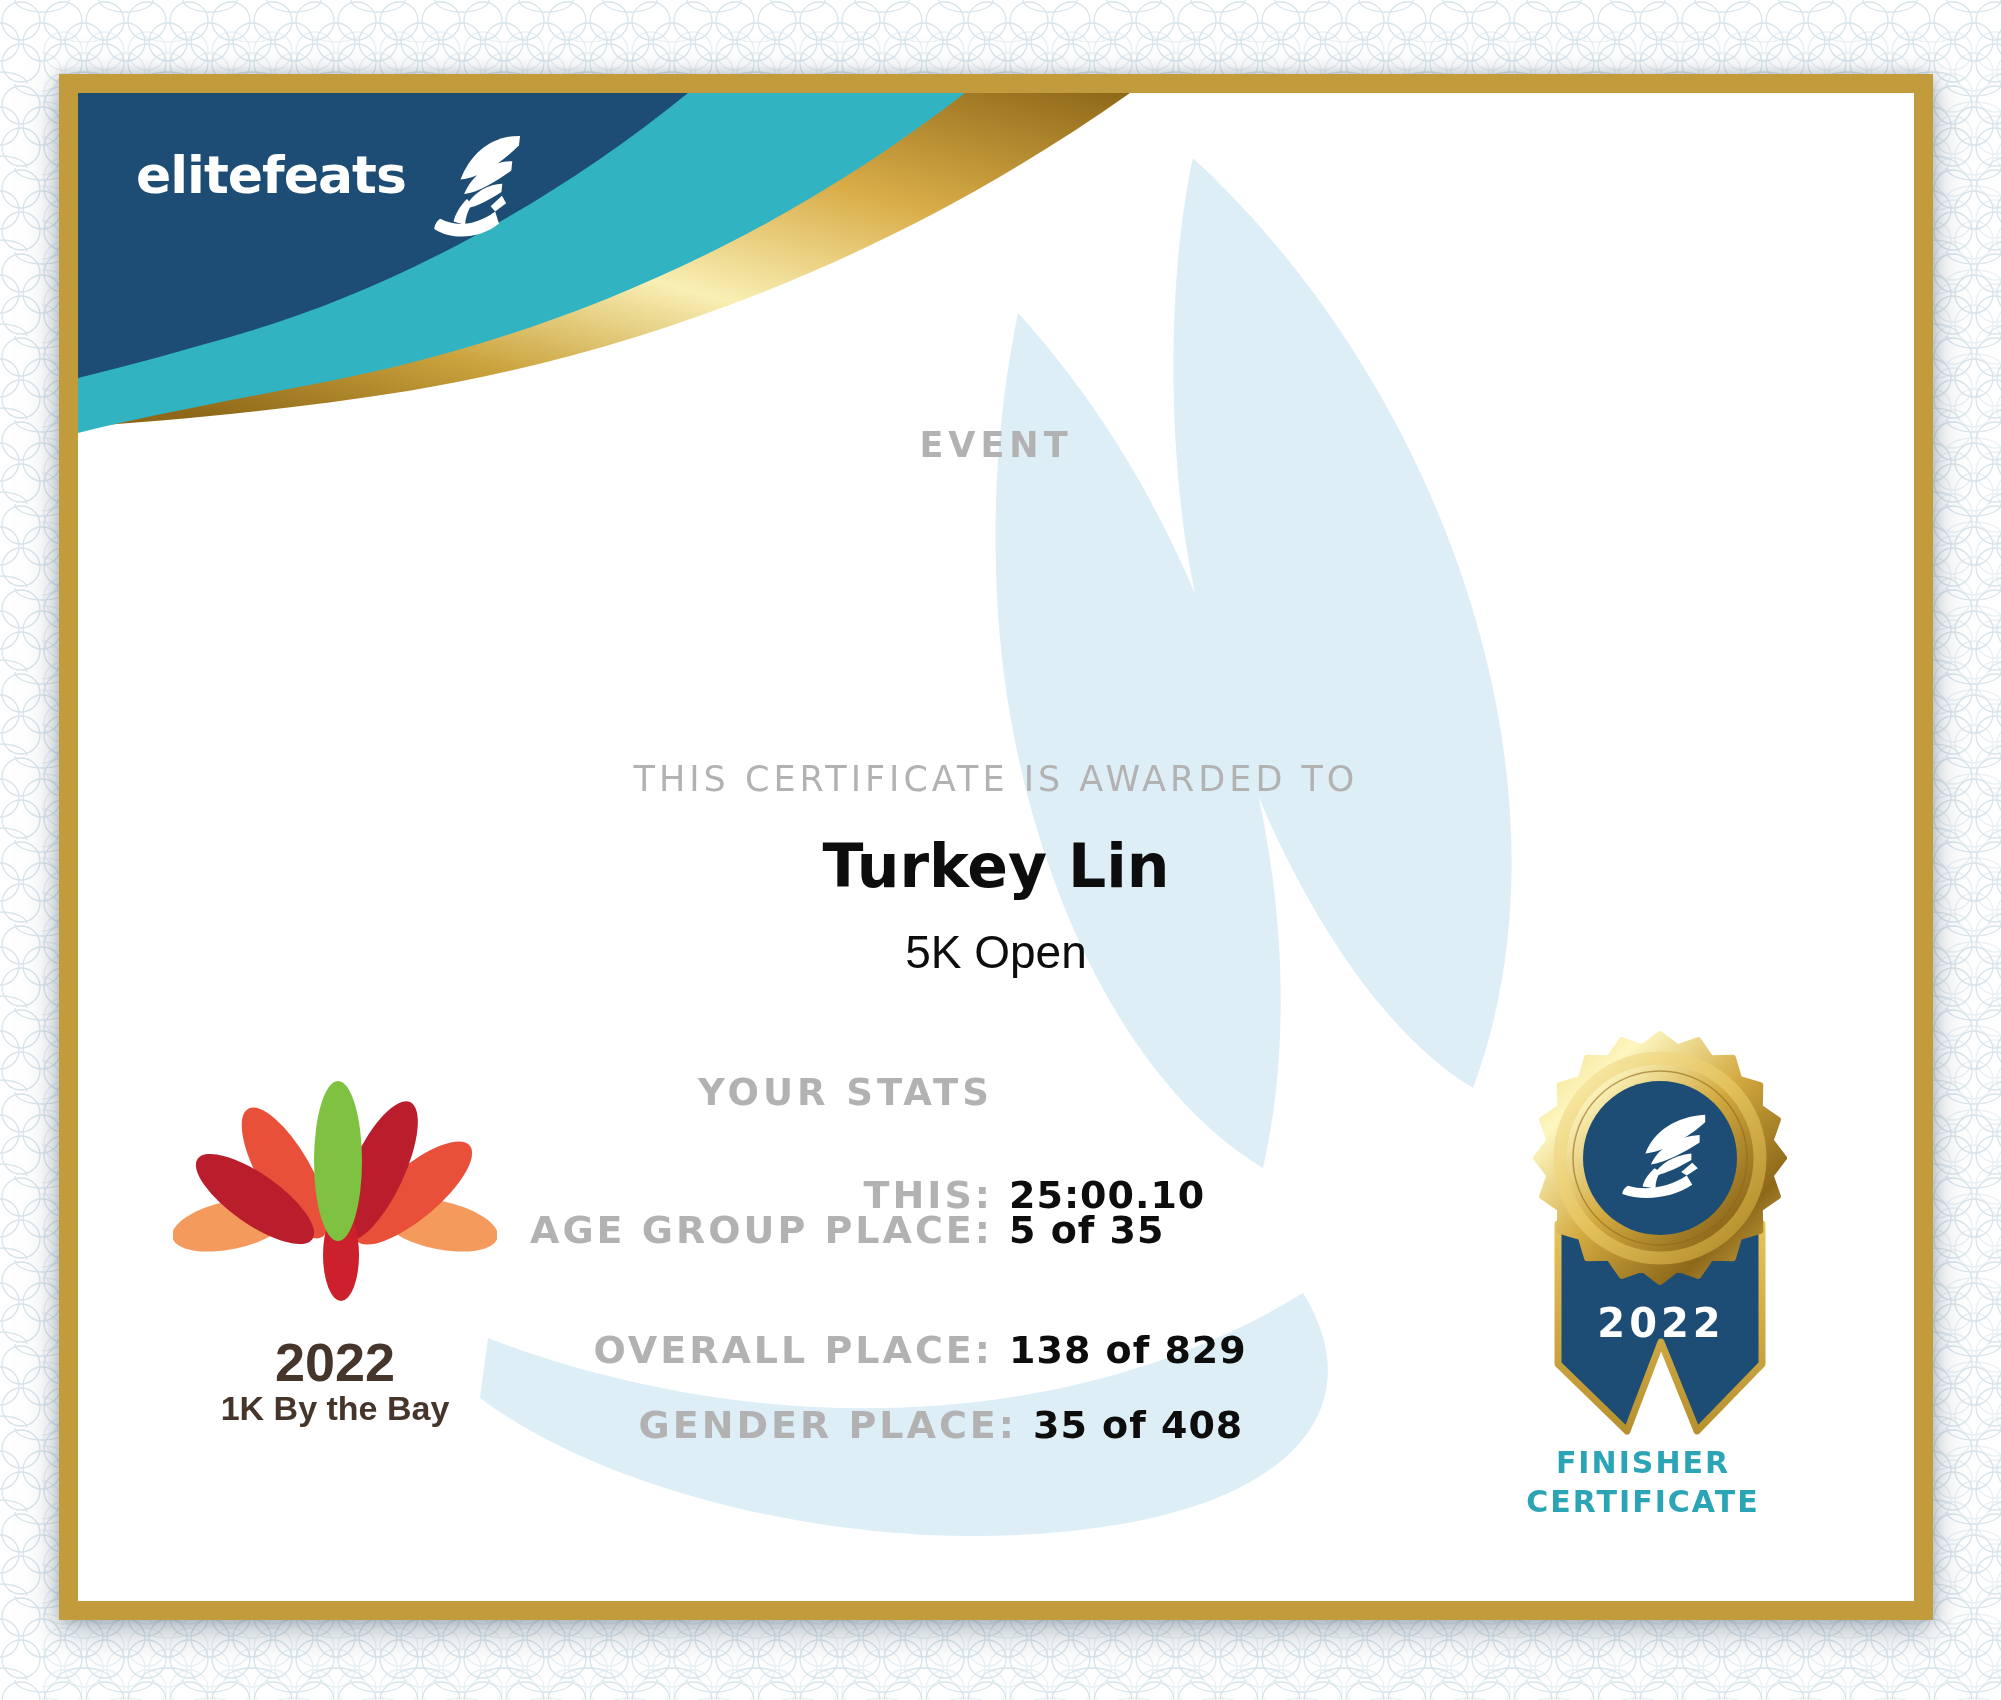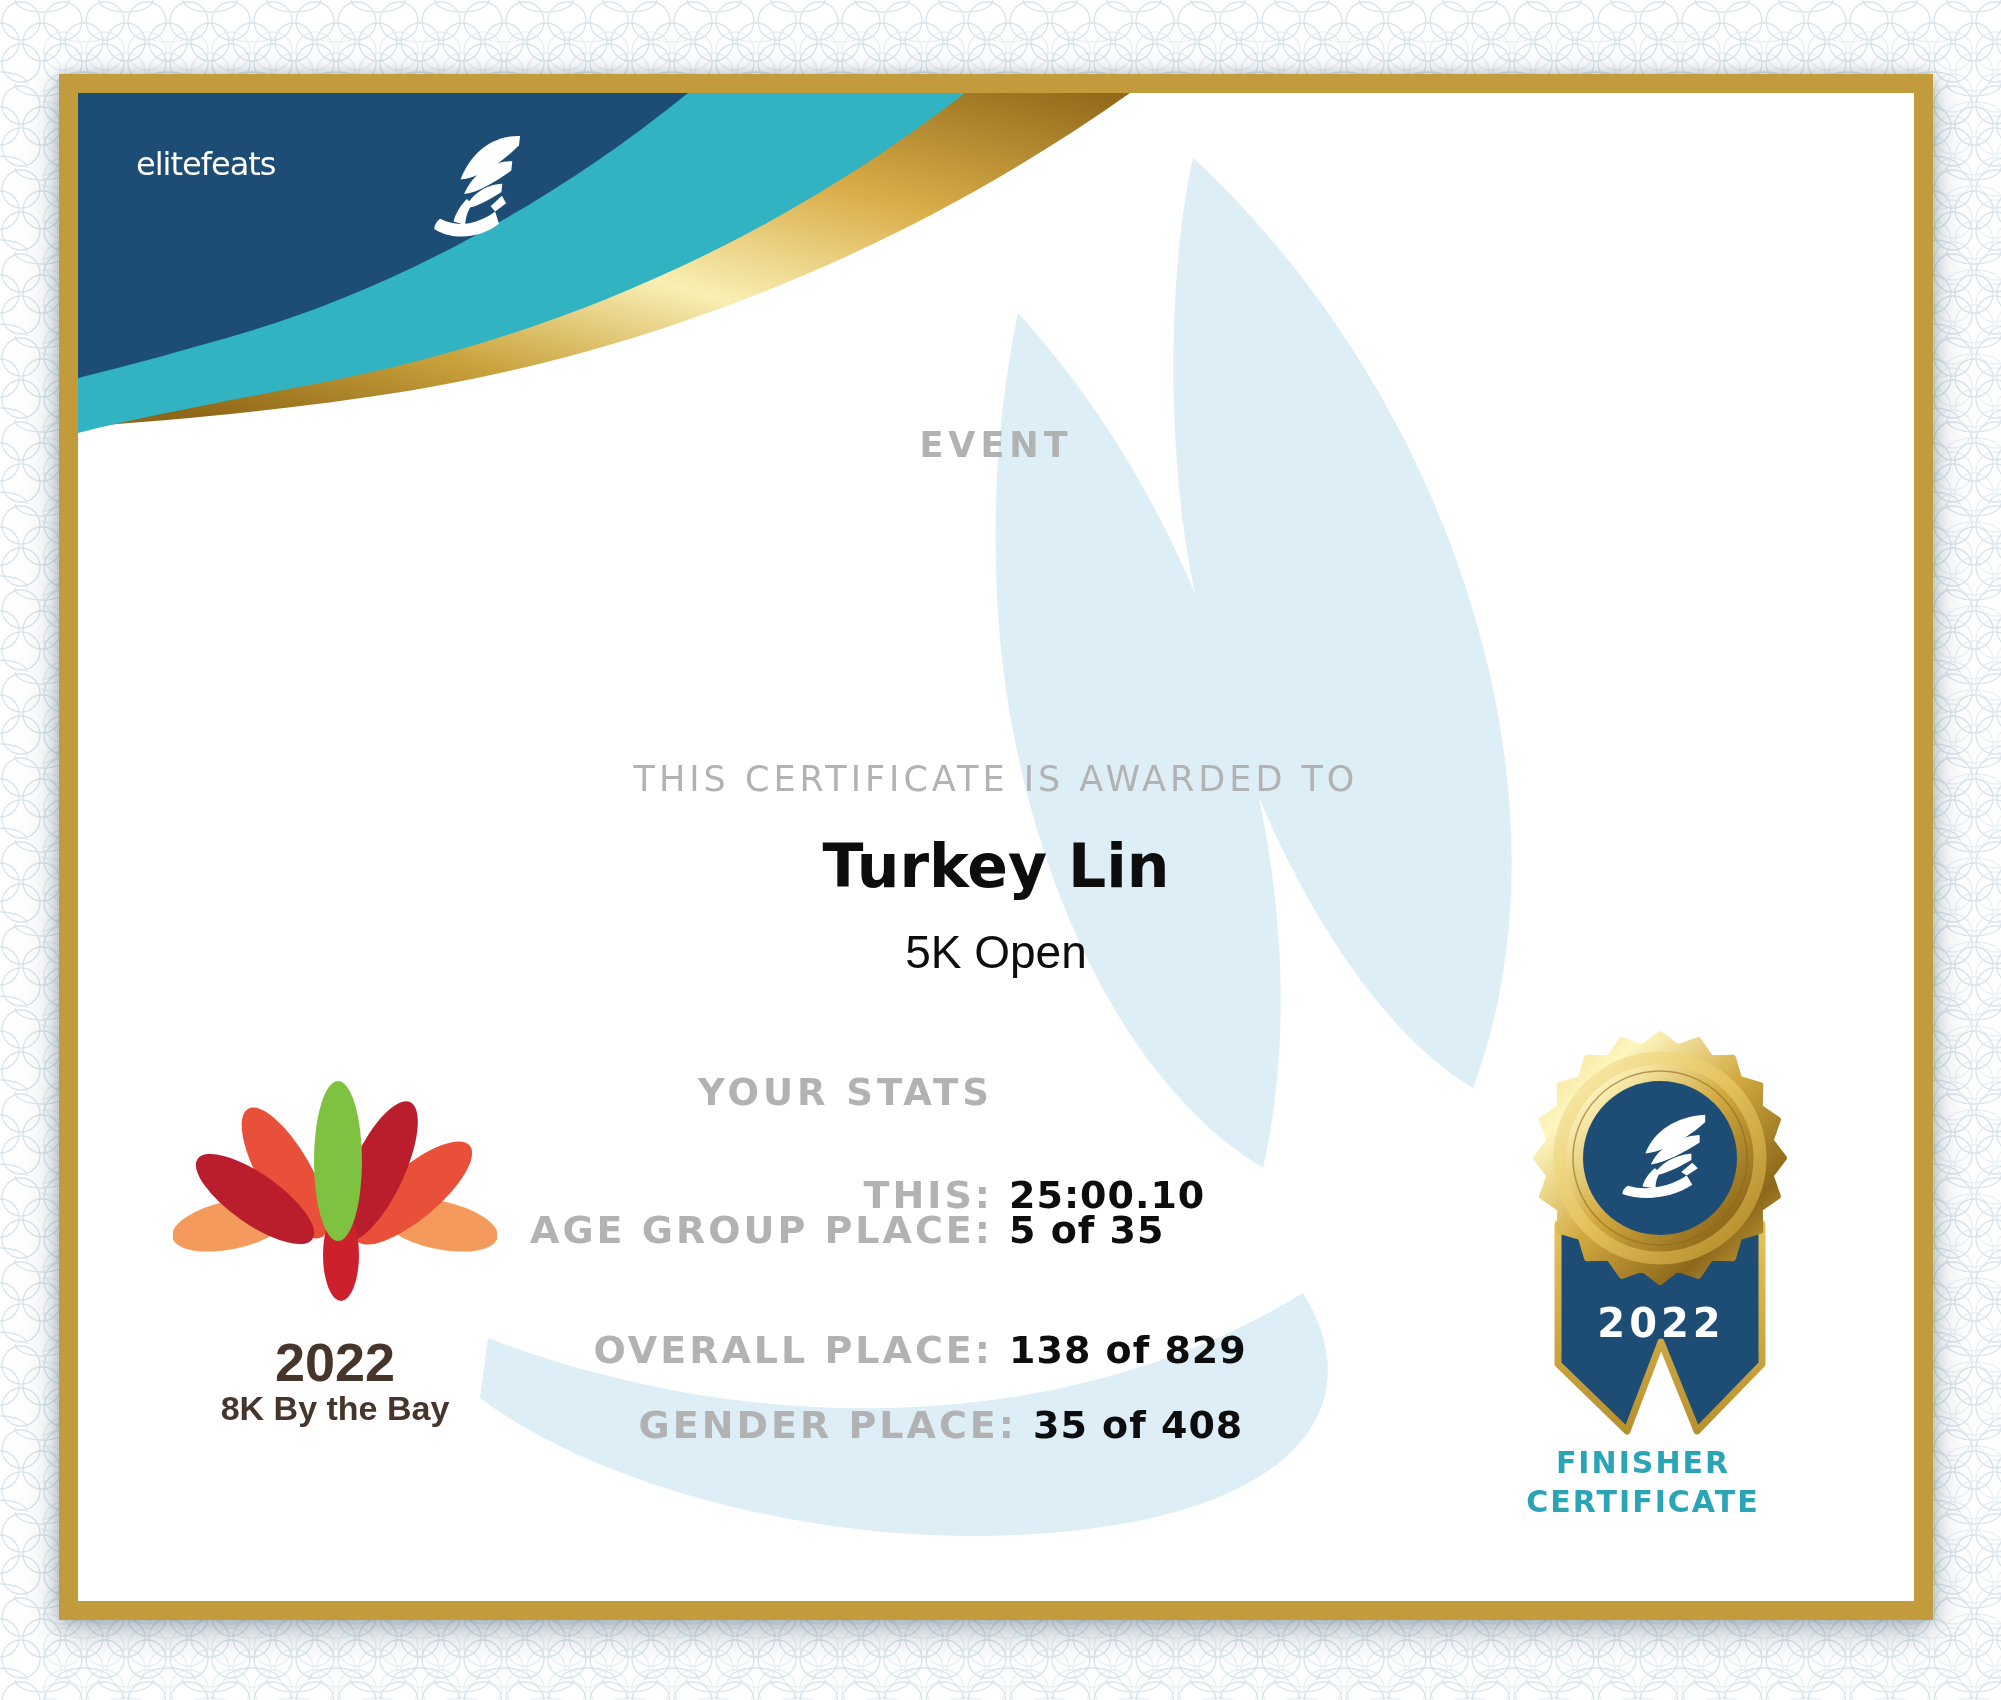--- a/index.html
+++ b/index.html
@@ -7,21 +7,21 @@
        font-family:"DejaVu Sans", sans-serif;}
   .page{position:relative;width:2001px;height:1700px;}
   .bg{position:absolute;inset:0;z-index:0;}
   .certificate{position:absolute;left:59px;top:74px;width:1836px;height:1508px;
        background:#fff;border:19px solid var(--gold_frame);z-index:1;
        box-shadow:0 10px 32px rgba(96,118,132,.5), 0 0 12px rgba(96,118,132,.35);}
   .inner{position:absolute;inset:0;overflow:hidden;}
   .watermark{position:absolute;left:340px;top:60px;z-index:1;}
   .header-swoosh{position:absolute;left:0;top:0;z-index:2;}
   .logo{position:absolute;left:58px;top:52px;z-index:3;}
-  .logo-text{font-family:"DejaVu Sans",sans-serif;font-weight:normal;font-size:32px;
+  .logo-text{font-family:"DejaVu Sans",sans-serif;font-weight:bold;font-size:52px;
        letter-spacing:-1px;color:#ffffff;}
   .logo-icon{position:absolute;left:296px;top:-16px;transform:rotate(6deg);}
   .ctext{position:absolute;left:0;right:0;text-align:center;z-index:3;}
   .event-label{top:332px;font-size:35px;font-weight:bold;letter-spacing:5px;
        color:var(--gray_text);}
   .event-title{top:408px;font-size:62px;font-weight:bold;letter-spacing:1px;
        color:var(--ink);}
   .awarded-label{top:666px;font-size:35px;font-weight:normal;letter-spacing:4px;
        color:var(--gray_text);}
   .recipient{top:738px;font-size:60px;font-weight:bold;color:var(--ink);}
@@ -141,21 +141,21 @@
           <ellipse cx="58" cy="152" rx="60" ry="24" transform="rotate(-12 58 152)" style="fill:var(--feather_orange)"></ellipse>
           <ellipse cx="266" cy="152" rx="60" ry="24" transform="rotate(12 266 152)" style="fill:var(--feather_orange)"></ellipse>
           <ellipse cx="112" cy="100" rx="26" ry="74" transform="rotate(-30 112 100)" style="fill:var(--feather_tomato)"></ellipse>
           <ellipse cx="240" cy="120" rx="26" ry="74" transform="rotate(50 240 120)" style="fill:var(--feather_tomato)"></ellipse>
           <ellipse cx="82" cy="126" rx="25" ry="70" transform="rotate(-55 82 126)" style="fill:var(--feather_crimson)"></ellipse>
           <ellipse cx="205" cy="98" rx="26" ry="76" transform="rotate(25 205 98)" style="fill:var(--feather_crimson)"></ellipse>
           <ellipse cx="168" cy="182" rx="18" ry="46" style="fill:#cc202c"></ellipse>
           <ellipse cx="165" cy="88" rx="24" ry="80" style="fill:var(--feather_green)"></ellipse>
         </svg>
         <div class="obtt-l2">2022</div>
-        <div class="obtt-l3">8K By the Bay</div>
+        <div class="obtt-l3">1K By the Bay</div>
       </div>
 
       <svg class="medal" width="270" height="430" viewBox="0 0 270 430">
         <defs>
           <linearGradient id="gGold" x1="0" y1="0" x2="1" y2="1">
             <stop offset="0" stop-color="#f2d879"></stop>
             <stop offset="0.22" stop-color="#fdf6c0"></stop>
             <stop offset="0.5" stop-color="#d2a93f"></stop>
             <stop offset="0.78" stop-color="#8d681a"></stop>
             <stop offset="1" stop-color="#e0bc52"></stop>

